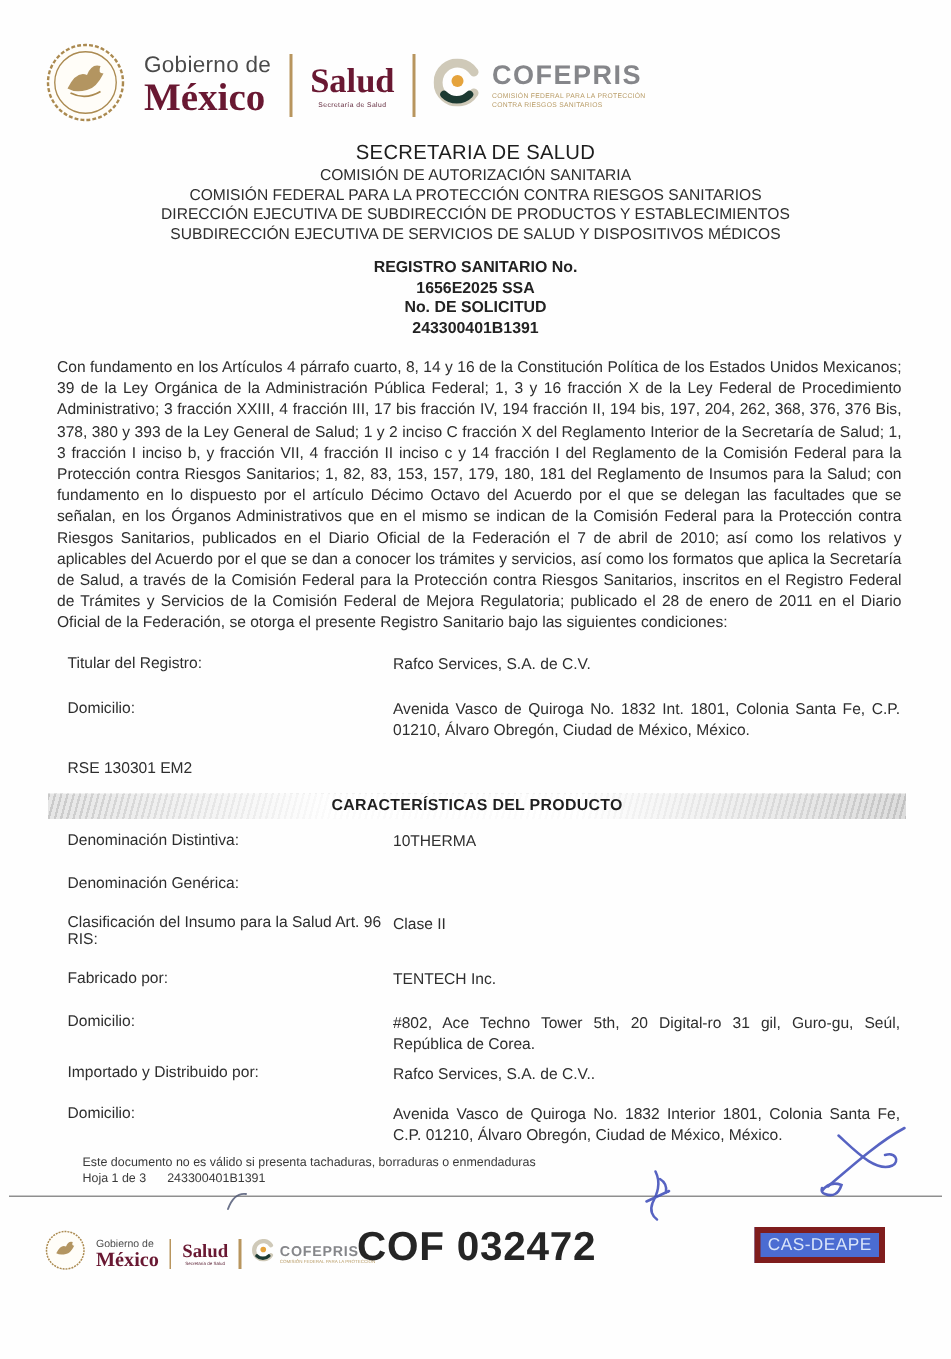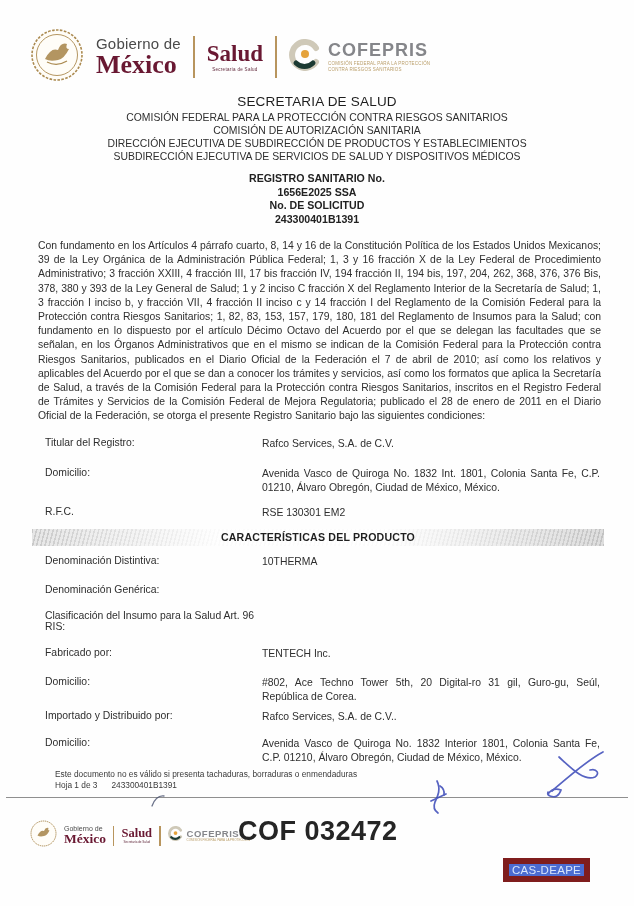--- a/index.html
+++ b/index.html
@@ -71,23 +71,23 @@
   .mini-salud-cap { font-size:3px; color:#5a1f33; margin-top:1px; }
   .mini-cof { display:flex; align-items:center; gap:4px; }
   .mini-cof-word { font-size:9.5px; font-weight:bold; color:#85868a; letter-spacing:.5px; }
   .mini-cof-tag { font-size:3px; color:#b99d68; line-height:1.2; }
   .cof-number {
     position:absolute; left:238px; top:2px;
     font-size:27px; font-weight:600; color:#252525; letter-spacing:.5px;
   }
   .badge {
     position:absolute; right:44px; top:4px; width:87px; height:24px;
-    background:#4b6cd2; border:6px solid #7f1d1d;
+    background:#4b6cd2; border:4px solid #7f1d1d;
     display:flex; align-items:center; justify-content:center;
-    color:#d9e5fa; font-size:11.5px; letter-spacing:.3px;margin-top:40px;
+    color:#d9e5fa; font-size:11.5px; letter-spacing:.3px;
   }
 
   .ink { position:absolute; left:0; top:0; pointer-events:none; }
 </style>
 </head>
 <body>
 
 <div class="page">
 
   <div class="header">
@@ -122,22 +122,22 @@
         <div class="cof-tag">
           <div>COMISIÓN FEDERAL PARA LA PROTECCIÓN</div>
           <div>CONTRA RIESGOS SANITARIOS</div>
         </div>
       </span>
     </span>
   </div>
 
   <div class="titleblock">
     <div class="doc-title">SECRETARIA DE SALUD</div>
+    <div class="org-line">COMISIÓN DE AUTORIZACIÓN SANITARIA</div>
     <div class="org-line">COMISIÓN FEDERAL PARA LA PROTECCIÓN CONTRA RIESGOS SANITARIOS</div>
-    <div class="org-line">COMISIÓN DE AUTORIZACIÓN SANITARIA</div>
     <div class="org-line">DIRECCIÓN EJECUTIVA DE SUBDIRECCIÓN DE PRODUCTOS Y ESTABLECIMIENTOS</div>
     <div class="org-line">SUBDIRECCIÓN EJECUTIVA DE SERVICIOS DE SALUD Y DISPOSITIVOS MÉDICOS</div>
   </div>
 
   <div class="registro">
     <div>REGISTRO SANITARIO No.</div>
     <div>1656E2025 SSA</div>
     <div>No. DE SOLICITUD</div>
     <div>243300401B1391</div>
   </div>
@@ -147,39 +147,39 @@
   <div class="fields">
     <div class="row" style="margin-bottom:16px">
       <div class="lbl">Titular del Registro:</div>
       <div class="val">Rafco Services, S.A. de C.V.</div>
     </div>
     <div class="row" style="margin-bottom:11px">
       <div class="lbl">Domicilio:</div>
       <div class="val">Avenida Vasco de Quiroga No. 1832 Int. 1801, Colonia Santa Fe, C.P. 01210, Álvaro Obregón, Ciudad de México, México.</div>
     </div>
     <div class="row" style="margin-bottom:0">
-      <div class="lbl">R.F.C.</div>
       <div class="val">RSE 130301 EM2</div>
     </div>
   </div>
 
   <div class="band">
     <span class="band-title">CARACTERÍSTICAS DEL PRODUCTO</span>
   </div>
 
   <div class="fields" style="margin-top:0">
     <div class="row">
       <div class="lbl">Denominación Distintiva:</div>
       <div class="val">10THERMA</div>
     </div>
     <div class="row">
       <div class="lbl">Denominación Genérica:</div>
     </div>
     <div class="row">
       <div class="lbl">Clasificación del Insumo para la Salud Art. 96 RIS:</div>
+      <div class="val">Clase II</div>
     </div>
     <div class="row">
       <div class="lbl">Fabricado por:</div>
       <div class="val">TENTECH Inc.</div>
     </div>
     <div class="row" style="margin-bottom:6px">
       <div class="lbl">Domicilio:</div>
       <div class="val">#802, Ace Techno Tower 5th, 20 Digital-ro 31 gil, Guro-gu, Seúl, República de Corea.</div>
     </div>
     <div class="row" style="margin-bottom:13px">

